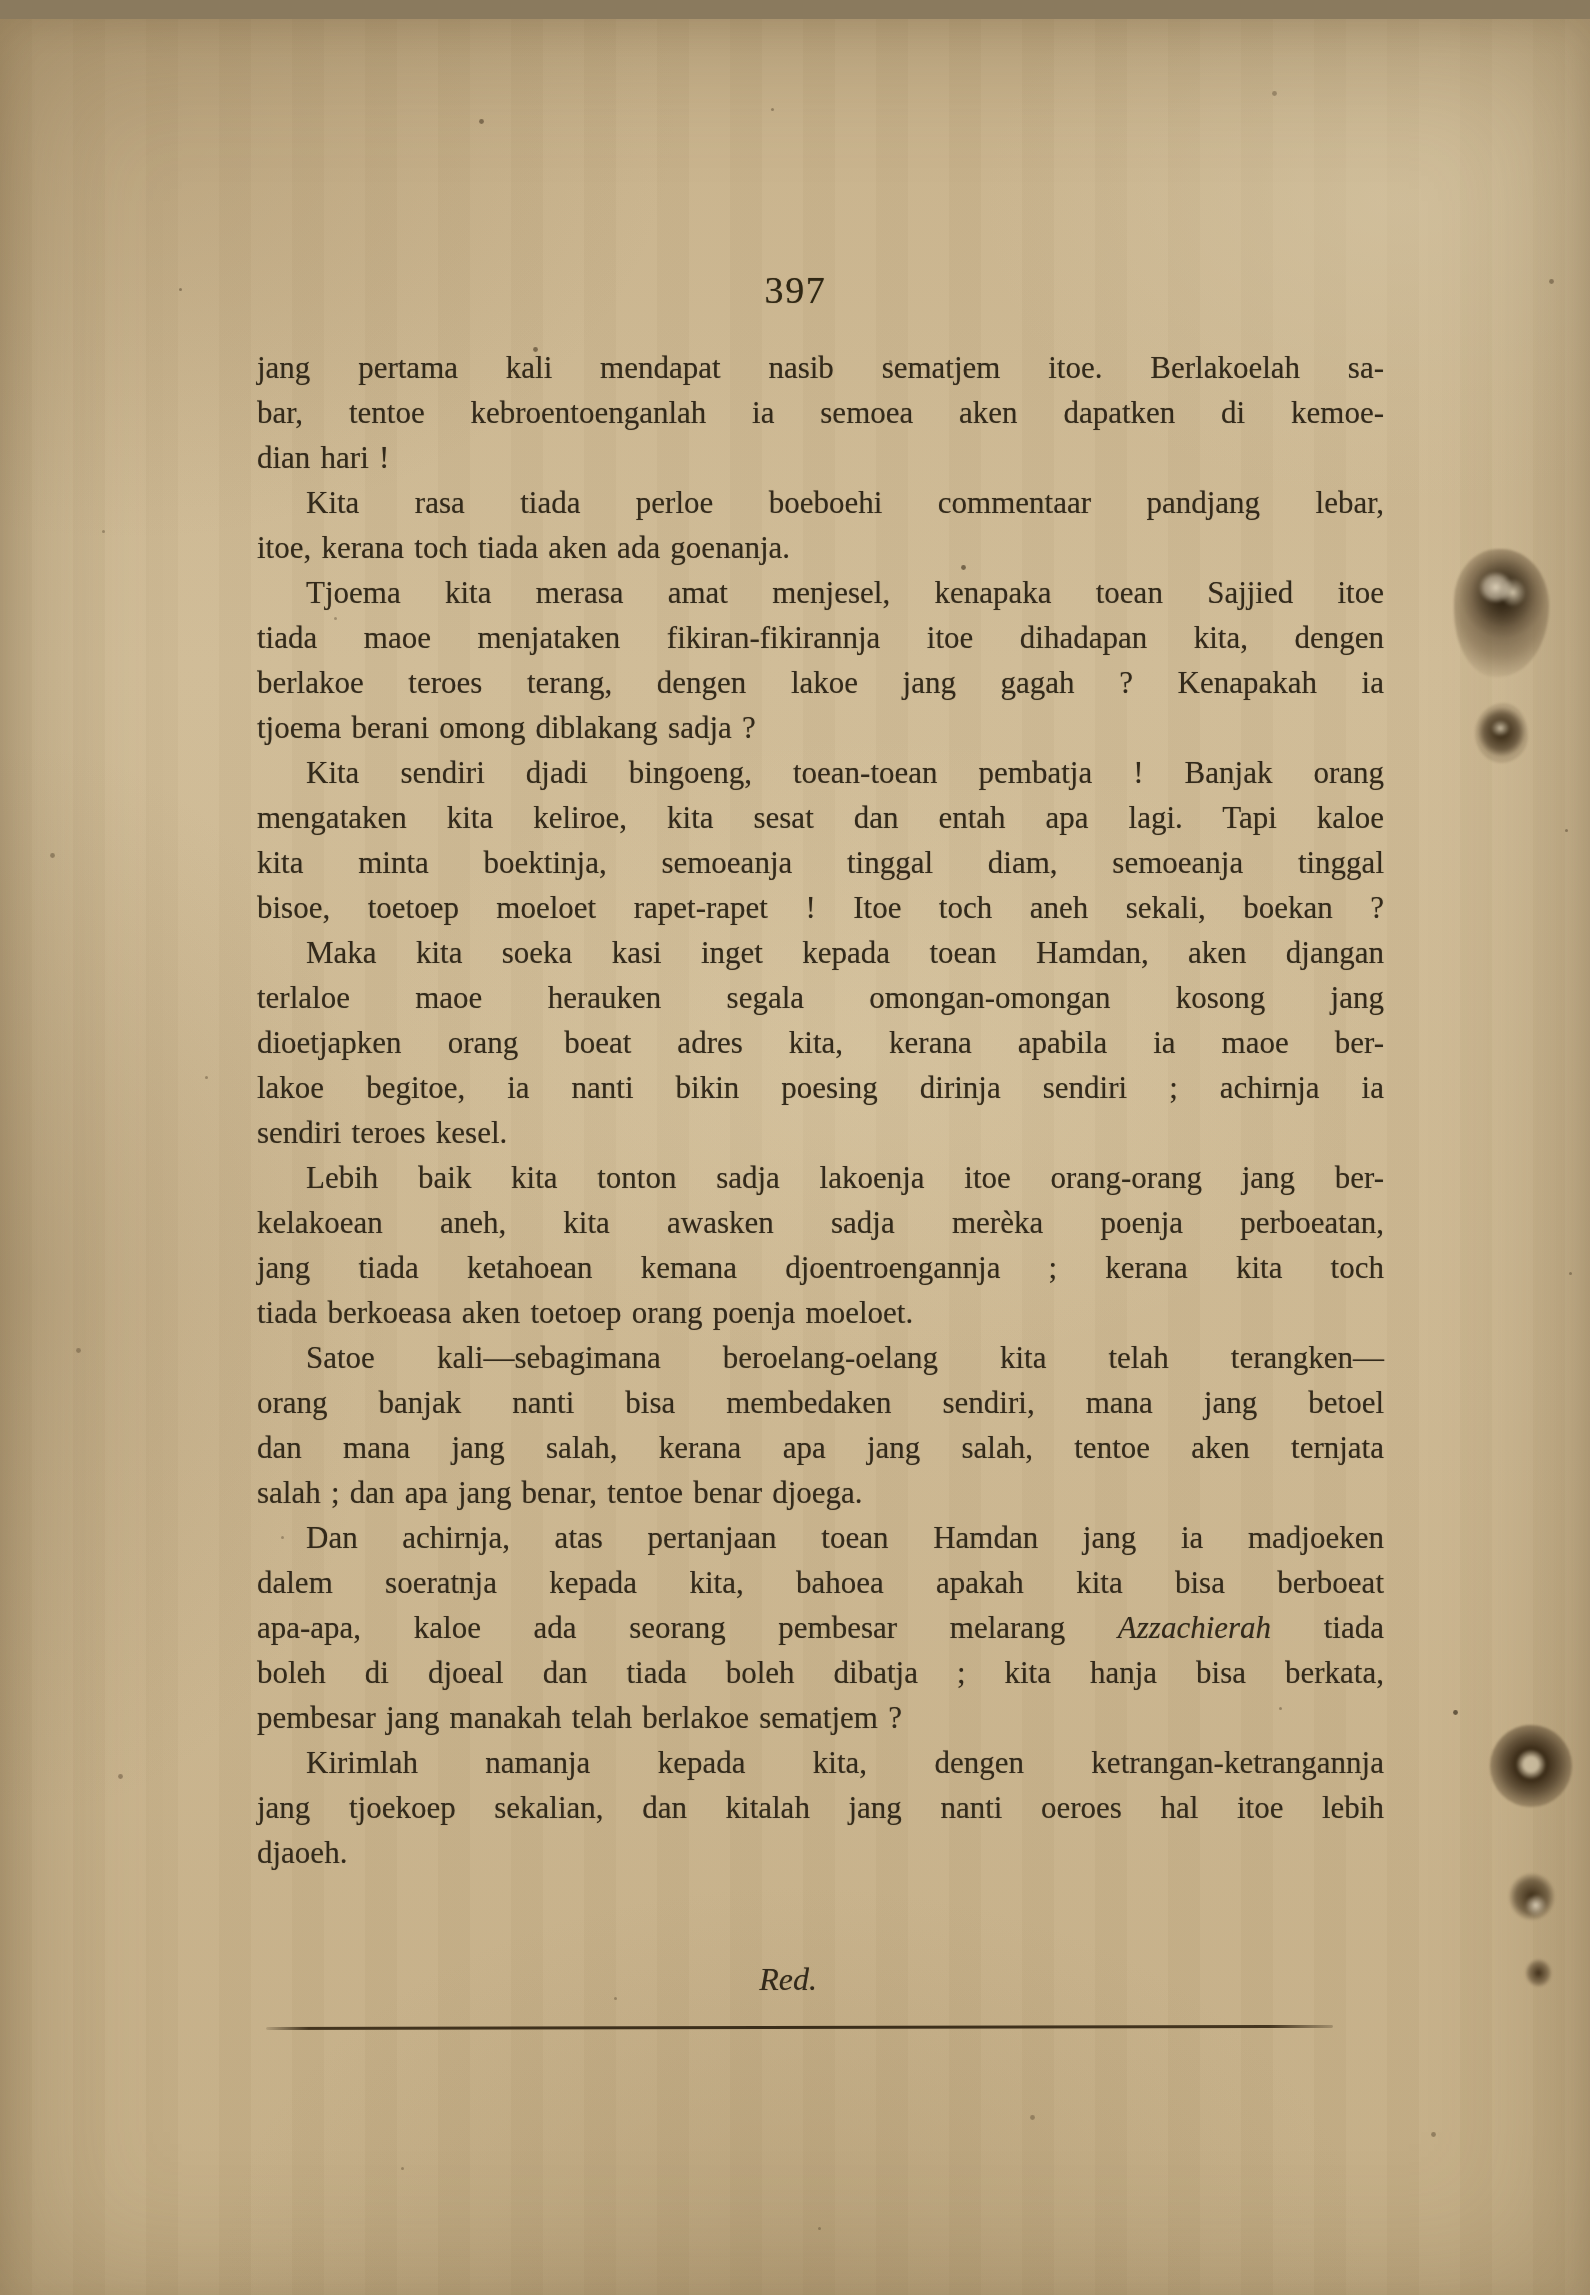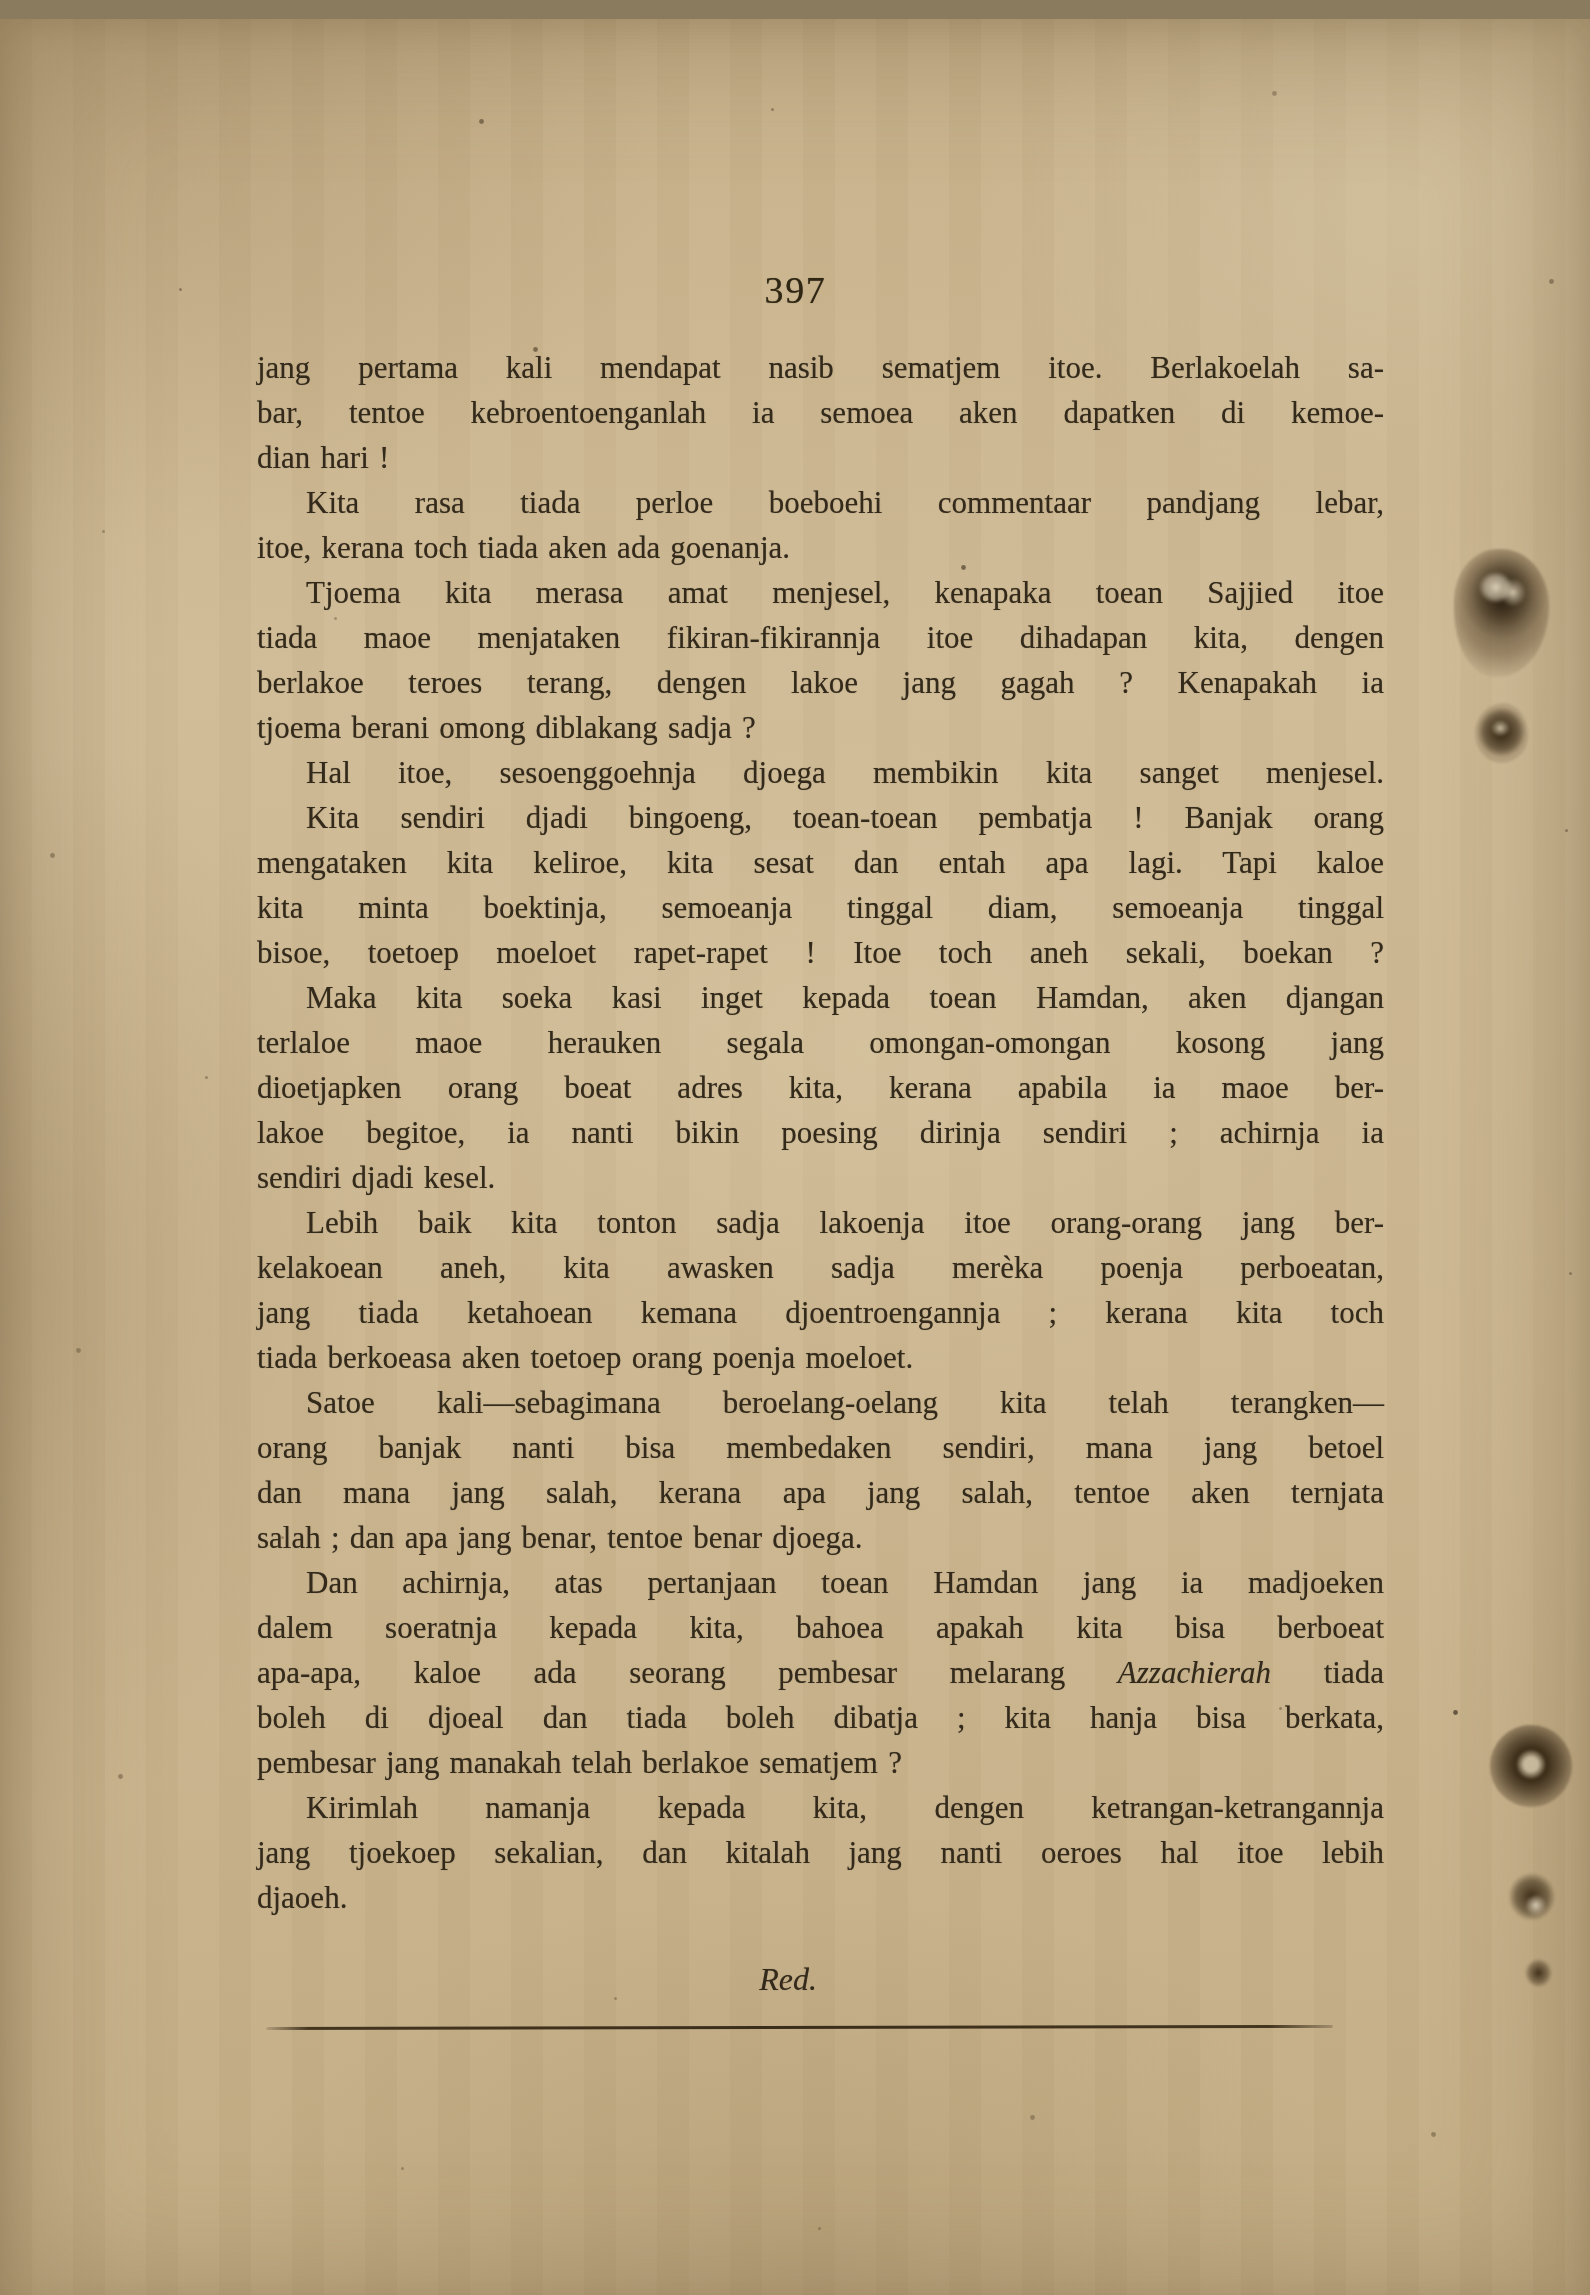--- a/index.html
+++ b/index.html
@@ -192,34 +192,31 @@
         <div class="line fill indent"><span>Kita rasa tiada perloe boeboehi commentaar pandjang lebar,</span></div>
         <div class="line"><span>itoe, kerana toch tiada aken ada goenanja.</span></div>
       </div>
       <div class="paragraph">
         <div class="line fill indent"><span>Tjoema kita merasa amat menjesel, kenapaka toean Sajjied itoe</span></div>
         <div class="line fill"><span>tiada maoe menjataken fikiran-fikirannja itoe dihadapan kita, dengen</span></div>
         <div class="line fill"><span>berlakoe teroes terang, dengen lakoe jang gagah ? Kenapakah ia</span></div>
         <div class="line"><span>tjoema berani omong diblakang sadja ?</span></div>
       </div>
       <div class="paragraph">
-        <div class="line fill indent"><span>Hal itoe, sesoenggoehnja djoega membikin kita sanget menjesel.</span></div>
-      </div>
-      <div class="paragraph">
         <div class="line fill indent"><span>Kita sendiri djadi bingoeng, toean-toean pembatja ! Banjak orang</span></div>
         <div class="line fill"><span>mengataken kita keliroe, kita sesat dan entah apa lagi. Tapi kaloe</span></div>
         <div class="line fill"><span>kita minta boektinja, semoeanja tinggal diam, semoeanja tinggal</span></div>
         <div class="line fill"><span>bisoe, toetoep moeloet rapet-rapet ! Itoe toch aneh sekali, boekan ?</span></div>
       </div>
       <div class="paragraph">
         <div class="line fill indent"><span>Maka kita soeka kasi inget kepada toean Hamdan, aken djangan</span></div>
         <div class="line fill"><span>terlaloe maoe herauken segala omongan-omongan kosong jang</span></div>
         <div class="line fill"><span>dioetjapken orang boeat adres kita, kerana apabila ia maoe ber-</span></div>
         <div class="line fill"><span>lakoe begitoe, ia nanti bikin poesing dirinja sendiri ; achirnja ia</span></div>
-        <div class="line"><span>sendiri djadi kesel.</span></div>
+        <div class="line"><span>sendiri teroes kesel.</span></div>
       </div>
       <div class="paragraph">
         <div class="line fill indent"><span>Lebih baik kita tonton sadja lakoenja itoe orang-orang jang ber-</span></div>
         <div class="line fill"><span>kelakoean aneh, kita awasken sadja merèka poenja perboeatan,</span></div>
         <div class="line fill"><span>jang tiada ketahoean kemana djoentroengannja ; kerana kita toch</span></div>
         <div class="line"><span>tiada berkoeasa aken toetoep orang poenja moeloet.</span></div>
       </div>
       <div class="paragraph">
         <div class="line fill indent"><span>Satoe kali—sebagimana beroelang-oelang kita telah terangken—</span></div>
         <div class="line fill"><span>orang banjak  nanti bisa membedaken sendiri, mana jang betoel</span></div>

